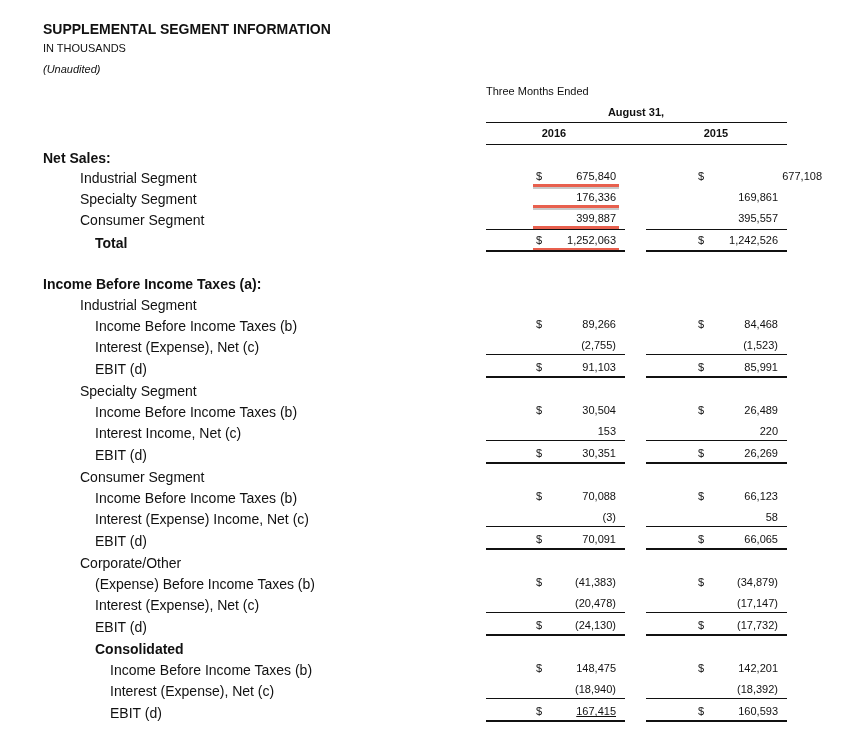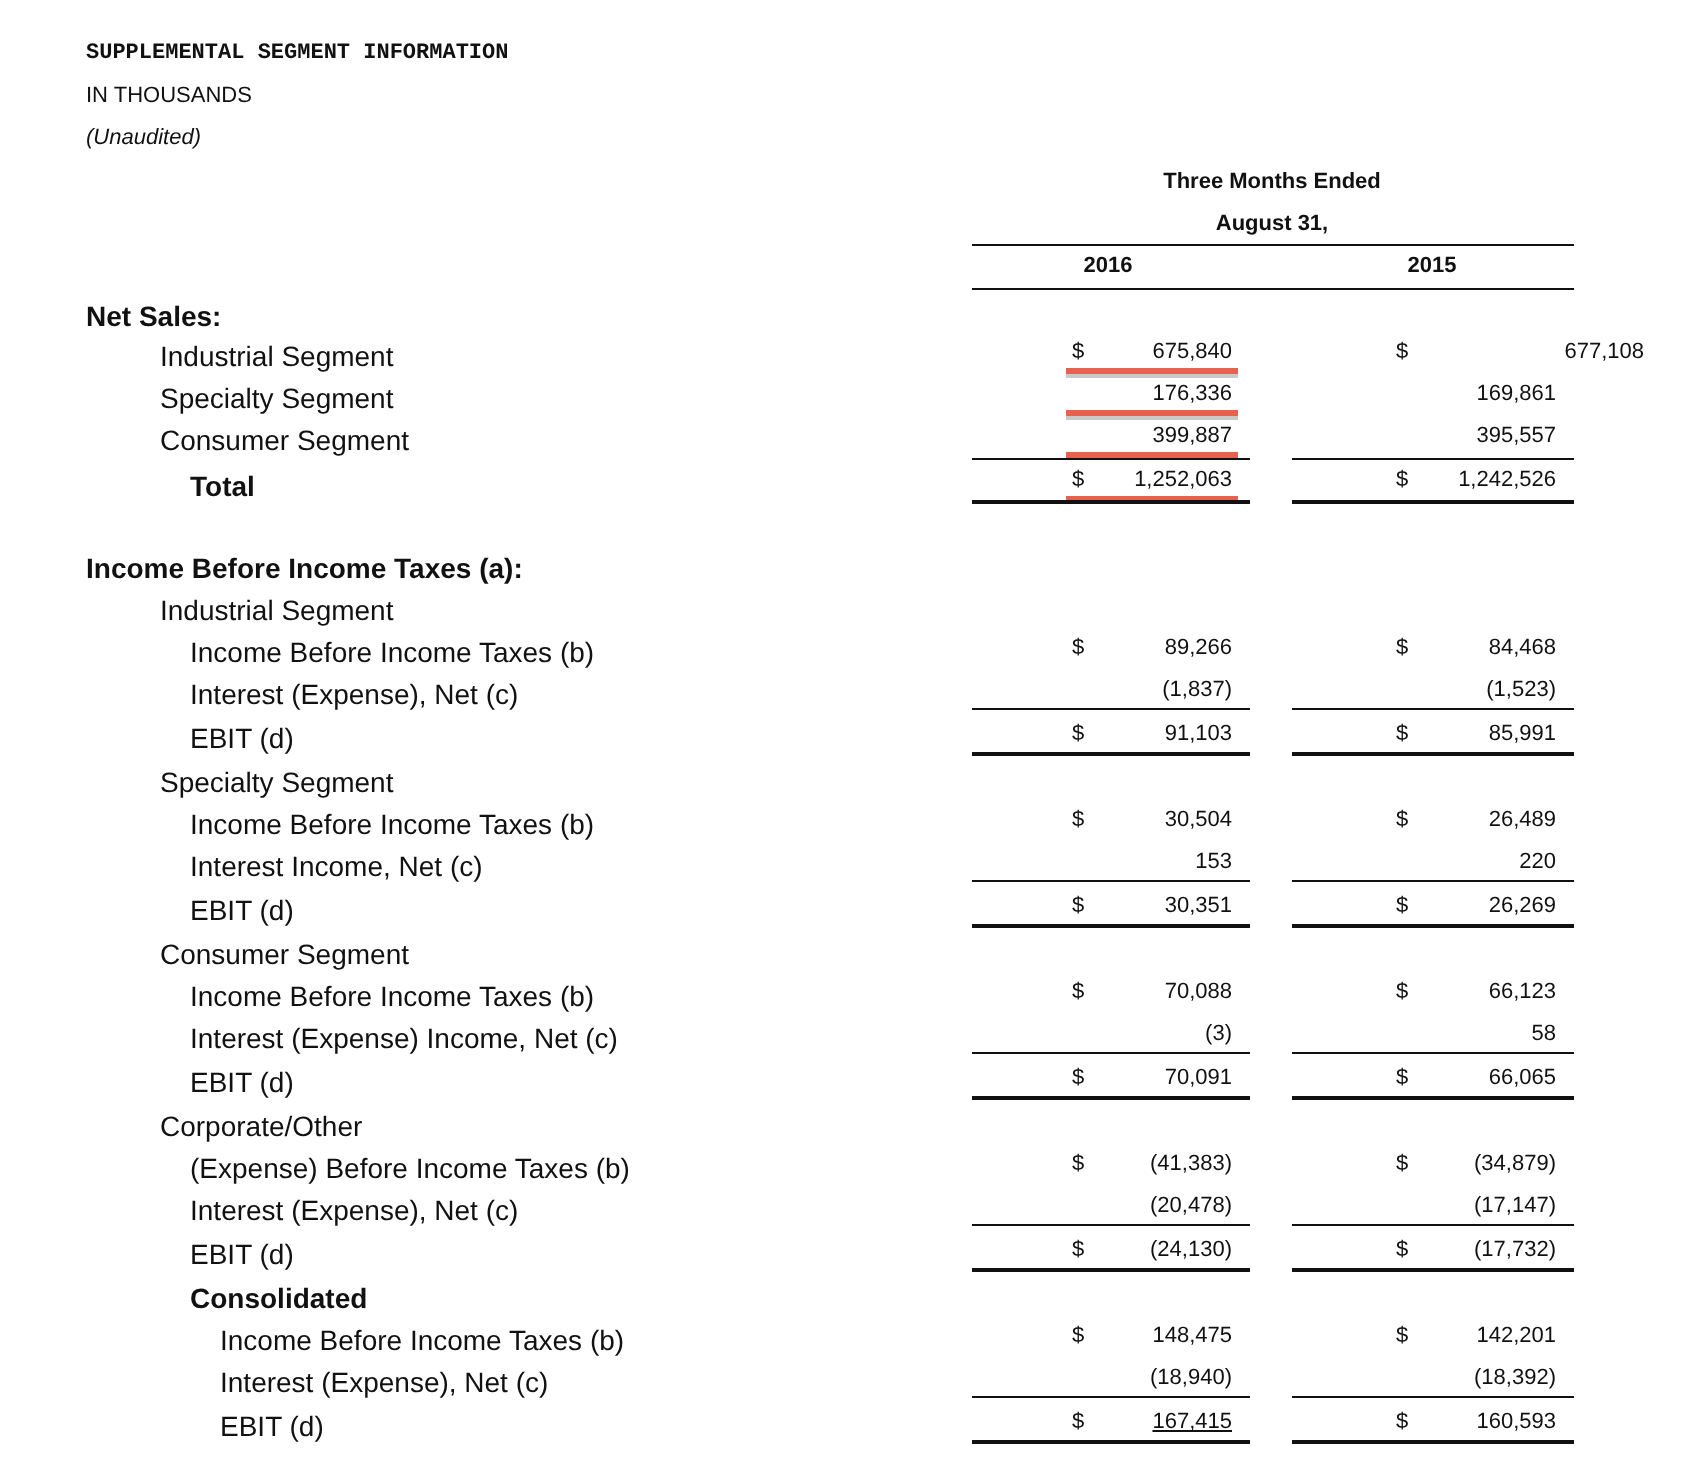--- a/index.html
+++ b/index.html
@@ -1,24 +1,24 @@
 <!DOCTYPE html>
 <html><head>
 <meta charset="utf-8">
 <style>
   html, body { margin: 0; padding: 0; background: #ffffff; }
   body {
     width: 844px; height: 735px; overflow: hidden; position: relative;
     font-family: "Liberation Sans", sans-serif; color: #111111; font-size: 11px;
   }
   .abs { position: absolute; white-space: nowrap; }
-  .title { left: 43px; top: 21px; font-weight: bold; font-size: 11px; font-family: Liberation Mono, monospace; }
+  .title { left: 43px; top: 21px; font-weight: bold; font-size: 14px; }
   .sub1 { left: 43px; top: 42px; font-size: 11px; }
   .sub2 { left: 43px; top: 63px; font-size: 11px; font-style: italic; }
-  .hdr1 { left: 486px; width: 300px; top: 85px; text-align: center; font-weight: bold; }
+  .hdr1 { left: 486px; width: 300px; top: 85px; font-weight: normal; }
   .hdr2 { left: 486px; width: 300px; top: 106px; text-align: center; font-weight: bold; }
   .line { position: absolute; background: #111111; }
   .yr { top: 127px; font-weight: bold; text-align: center; }
   .lbl { font-size: 14px; }
   .b { font-weight: bold; }
   .cur { font-size: 11px; }
   .num { font-size: 11px; text-align: right; }
   .red { position: absolute; background: #e8604e; height: 3px; }
   .redshadow { position: absolute; background: #c9c9c9; height: 2px; }
 </style>
@@ -82,21 +82,21 @@
       <div class="abs lbl" style="left:80px; top:297px;">Industrial Segment</div>
       <div>
         <div class="abs lbl" style="left:95px; top:318px;">Income Before Income Taxes (b)</div>
         <div class="abs cur" style="left:536px; top:318px;">$</div>
         <div class="abs cur" style="left:698px; top:318px;">$</div>
         <div class="abs num" style="left:530px; width:86px; top:318px;">89,266</div>
         <div class="abs num" style="left:690px; width:88px; top:318px;">84,468</div>
       </div>
       <div>
         <div class="abs lbl" style="left:95px; top:339px;">Interest (Expense), Net (c)</div>
-        <div class="abs num" style="left:530px; width:86px; top:339px;">(1,837)</div>
+        <div class="abs num" style="left:530px; width:86px; top:339px;">(2,755)</div>
         <div class="abs num" style="left:690px; width:88px; top:339px;">(1,523)</div>
       </div>
       <div>
         <div class="abs lbl" style="left:95px; top:361px;">EBIT (d)</div>
         <div class="abs cur" style="left:536px; top:361px;">$</div>
         <div class="abs cur" style="left:698px; top:361px;">$</div>
         <div class="abs num" style="left:530px; width:86px; top:361px;">91,103</div>
         <div class="abs num" style="left:690px; width:88px; top:361px;">85,991</div>
       </div>
       <div class="line" style="left:486px; top:354px; width:139px; height:1px;"></div>

